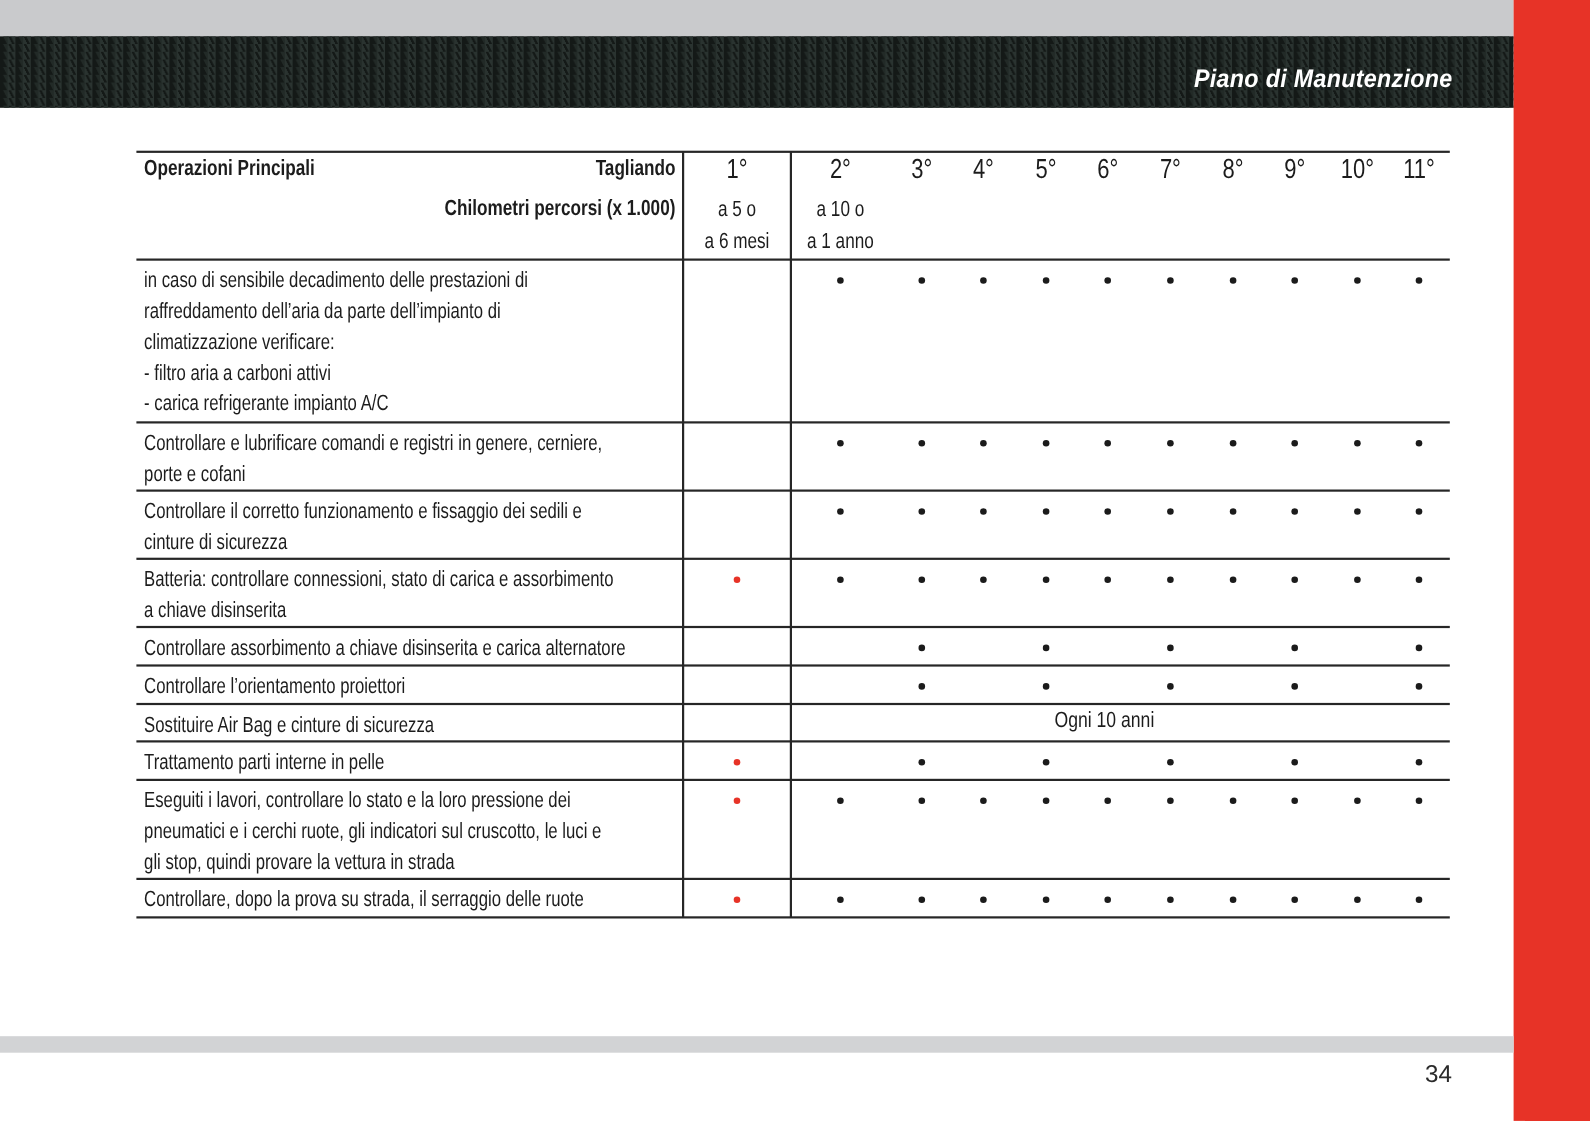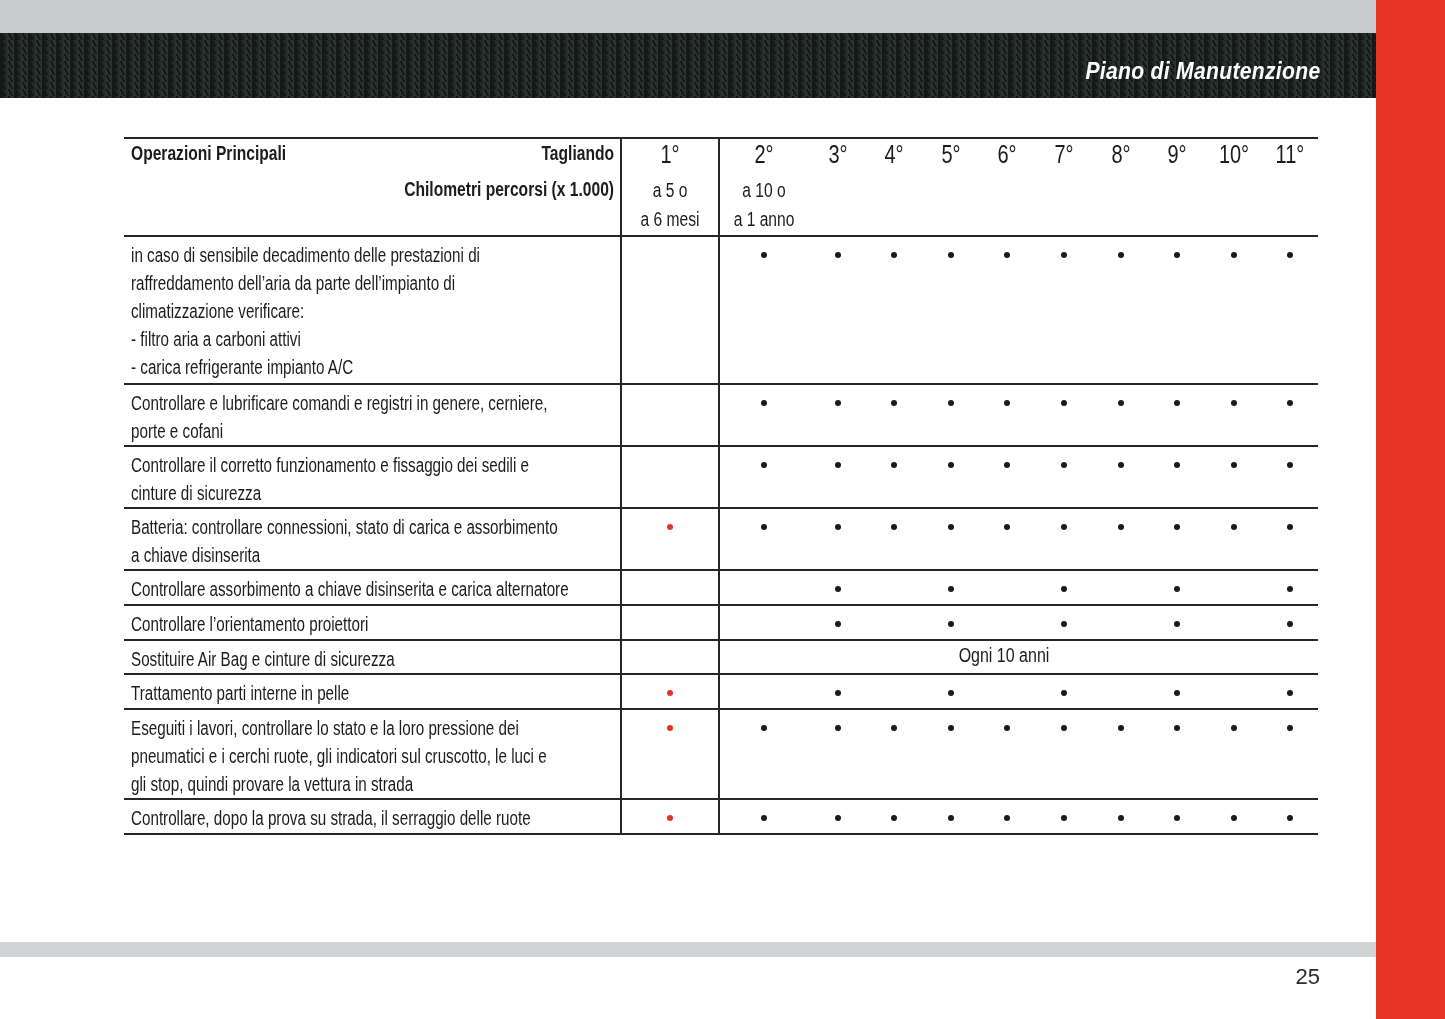--- a/index.html
+++ b/index.html
@@ -56,21 +56,21 @@
 </style>
 </head>
 <body>
 
 <div id="page">
   <div class="topbar"></div>
   <div class="carbon"></div>
   <div class="banner-title">Piano di Manutenzione</div>
   <div class="redbar"></div>
   <div class="bottombar"></div>
-  <div class="pagenum">25</div>
+  <div class="pagenum">34</div>
   <div id="table-layer">
       <div class="hline" style="left: 124px; top: 137px; width: 1194px;"></div>
       <div class="hline" style="left: 124px; top: 235px; width: 1194px;"></div>
       <div class="hline" style="left: 124px; top: 383px; width: 1194px;"></div>
       <div class="hline" style="left: 124px; top: 445px; width: 1194px;"></div>
       <div class="hline" style="left: 124px; top: 507px; width: 1194px;"></div>
       <div class="hline" style="left: 124px; top: 569px; width: 1194px;"></div>
       <div class="hline" style="left: 124px; top: 604px; width: 1194px;"></div>
       <div class="hline" style="left: 124px; top: 639px; width: 1194px;"></div>
       <div class="hline" style="left: 124px; top: 673px; width: 1194px;"></div>

